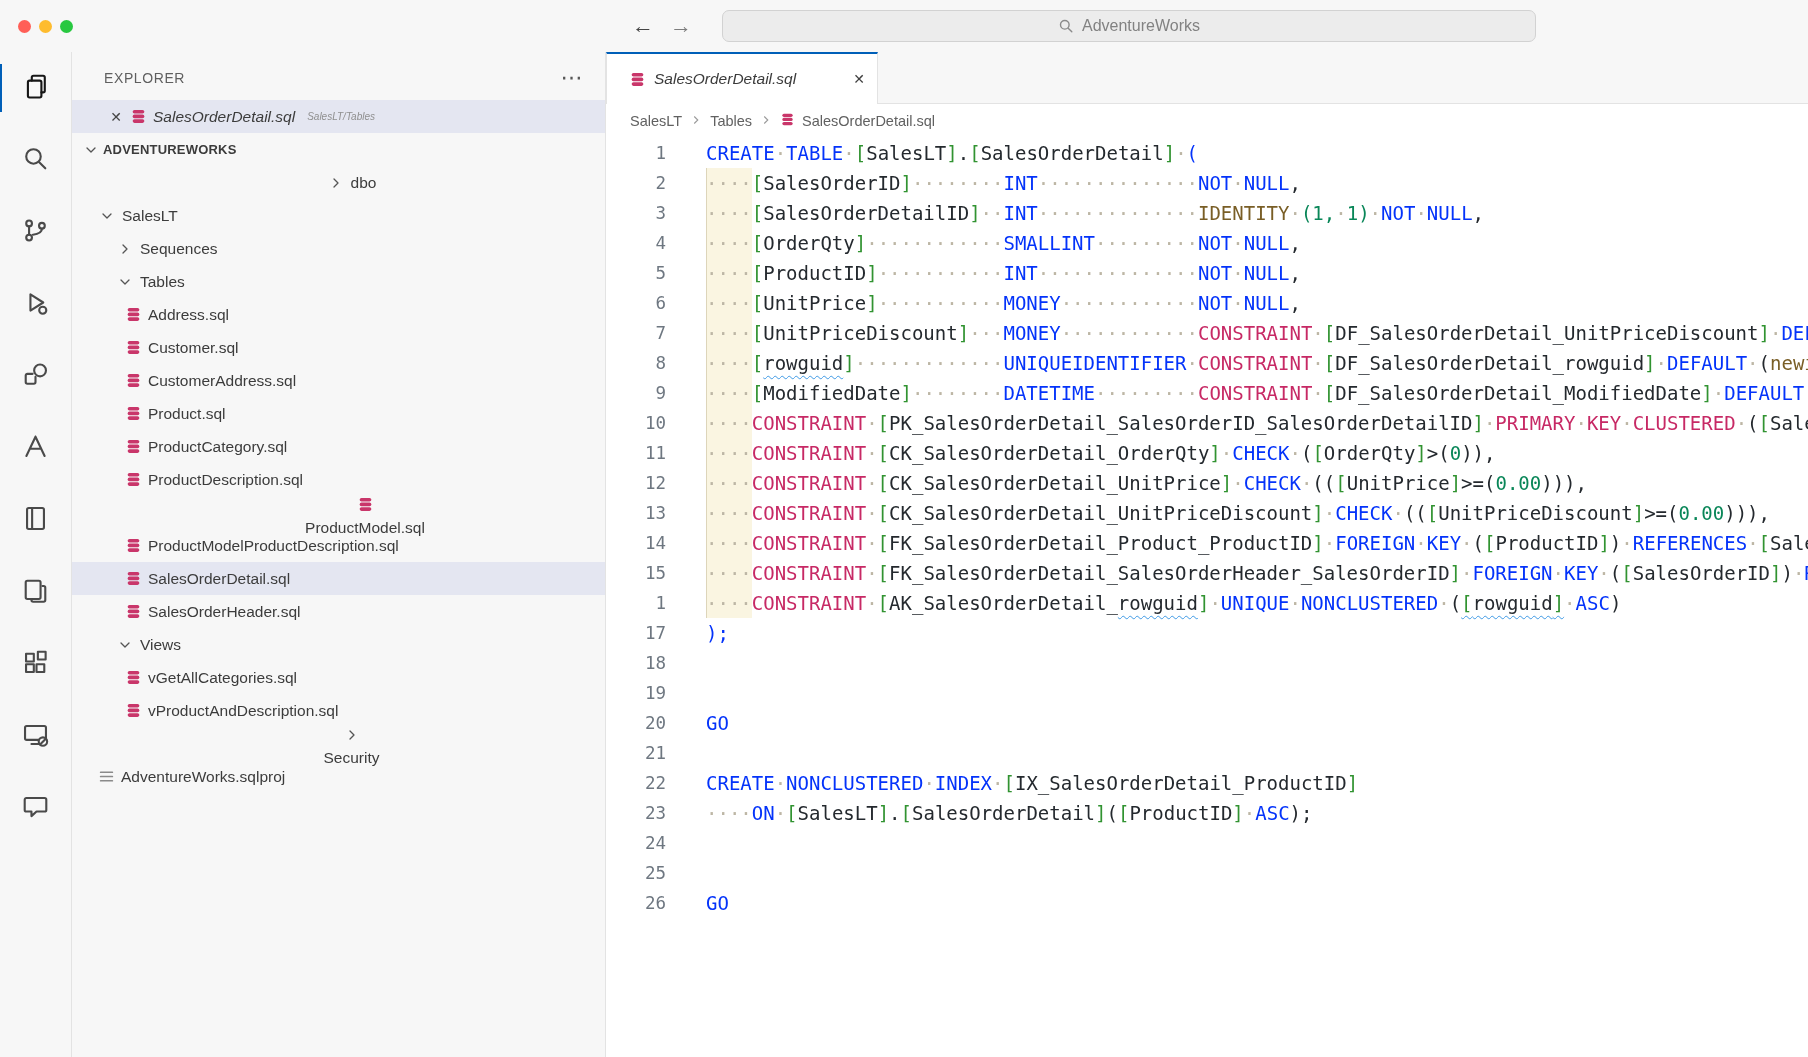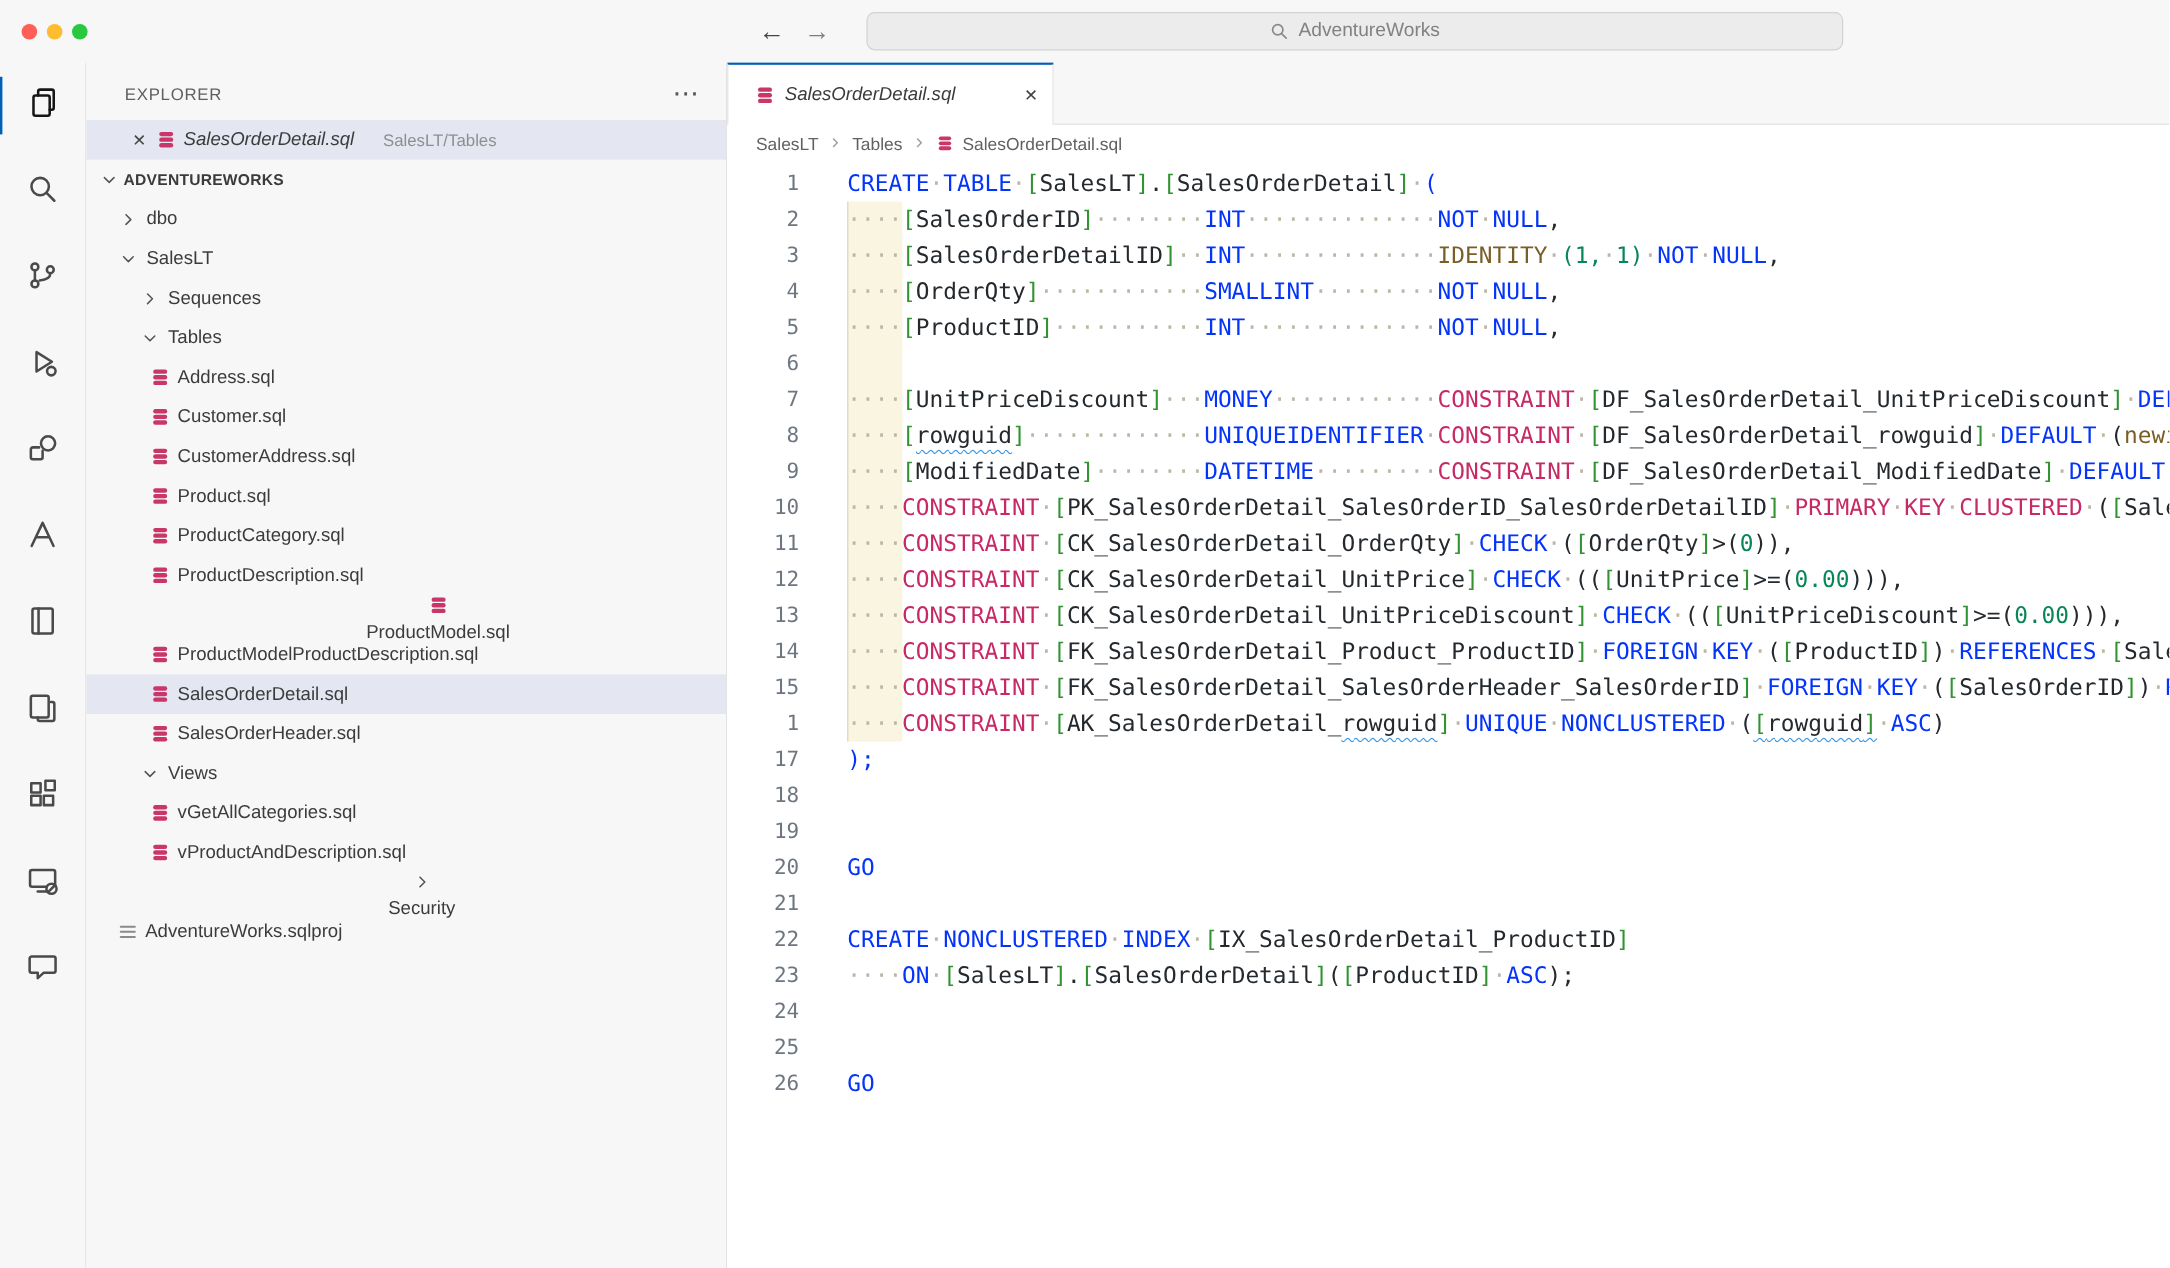--- a/index.html
+++ b/index.html
@@ -36,21 +36,21 @@
   .sect-header{height:33px;display:flex;align-items:center;gap:3px;padding-left:10px;
     font-size:13px;font-weight:700;color:#3b3b3b;letter-spacing:.2px;cursor:pointer}
   .chev{width:18px;height:16px;display:inline-flex;align-items:center;justify-content:center;flex:none}
   .chev svg{width:16px;height:16px;fill:none;stroke:#555;stroke-width:1.3;stroke-linecap:round;stroke-linejoin:round}
   .trow{display:flex;align-items:center;height:33px;gap:6px;font-size:15.5px;color:#3c3c3c;cursor:pointer;white-space:nowrap}
   .trow.selected{background:#e4e6f1}
   .ticon{width:17px;height:17px;display:inline-flex;flex:none}
   .ticon svg{width:17px;height:17px}
   .oe-close{font-size:14px;color:#454545;width:16px;text-align:center;flex:none}
   .oe-label{font-style:italic}
-  .oe-desc{color:#8f8f8f;font-size:14px;margin-left:18px}
+  .oe-desc{font-style:italic;color:#8f8f8f;font-size:10px;margin-left:6px}
 
   
   .editor{flex:1;min-width:0;background:#fff;display:flex;flex-direction:column}
   .tabs{height:52px;background:#f7f7f7;display:flex}
   .tab{width:272px;flex:none;background:#fff;border-top:2px solid #005fb8;border-left:1px solid #e3e3e3;
     border-right:1px solid #e3e3e3;display:flex;align-items:center;gap:8px;padding:0 12px 0 22px;
     font-size:15.5px;font-style:italic;color:#3b3b3b;cursor:pointer}
   .tab-label{flex:none}
   .tab .close{margin-left:auto;font-style:normal;font-size:14px;color:#3f3f3f}
   .tabs-fill{flex:1;border-bottom:1px solid #e3e3e3}
@@ -194,21 +194,21 @@
       </div>
     <div class="sect-header">
       <span class="chev">
           <svg viewBox="0 0 16 16">
             <path d="M4 6l4 4 4-4"></path>
           </svg>
         </span>
       <span>ADVENTUREWORKS</span>
     </div>
     <div id="tree">
-        <div class="trow" style="padding-left: 26px;">
+        <div class="trow" style="padding-left: 26px; justify-content: center;">
           <span class="chev">
             <svg viewBox="0 0 16 16">
               <path d="M6 4l4 4-4 4"></path>
             </svg>
           </span>
           <span>dbo</span>
         </div>
         <div class="trow" style="padding-left: 26px;">
           <span class="chev">
             <svg viewBox="0 0 16 16">
@@ -460,20 +460,21 @@
         <div class="cline">
           <span class="ln">4</span>
           <span class="lc"><span class="ws">····</span><span class="tk-br">[</span><span class="tk-id">OrderQty</span><span class="tk-br">]</span><span class="ws">············</span><span class="tk-k">SMALLINT</span><span class="ws">·········</span><span class="tk-k">NOT</span><span class="ws">·</span><span class="tk-k">NULL</span><span class="tk-d">,</span></span>
         </div>
         <div class="cline">
           <span class="ln">5</span>
           <span class="lc"><span class="ws">····</span><span class="tk-br">[</span><span class="tk-id">ProductID</span><span class="tk-br">]</span><span class="ws">···········</span><span class="tk-k">INT</span><span class="ws">··············</span><span class="tk-k">NOT</span><span class="ws">·</span><span class="tk-k">NULL</span><span class="tk-d">,</span></span>
         </div>
         <div class="cline">
           <span class="ln">6</span>
+          <span class="lc"><span class="ws">····</span><span class="tk-br">[</span><span class="tk-id">UnitPrice</span><span class="tk-br">]</span><span class="ws">···········</span><span class="tk-k">MONEY</span><span class="ws">············</span><span class="tk-k">NOT</span><span class="ws">·</span><span class="tk-k">NULL</span><span class="tk-d">,</span></span>
         </div>
         <div class="cline">
           <span class="ln">7</span>
           <span class="lc"><span class="ws">····</span><span class="tk-br">[</span><span class="tk-id">UnitPriceDiscount</span><span class="tk-br">]</span><span class="ws">···</span><span class="tk-k">MONEY</span><span class="ws">············</span><span class="tk-c">CONSTRAINT</span><span class="ws">·</span><span class="tk-br">[</span><span class="tk-id">DF_SalesOrderDetail_UnitPriceDiscount</span><span class="tk-br">]</span><span class="ws">·</span><span class="tk-k">DEFAULT</span></span>
         </div>
         <div class="cline">
           <span class="ln">8</span>
           <span class="lc"><span class="ws">····</span><span class="tk-br">[</span><span class="tk-iq">rowguid</span><span class="tk-br">]</span><span class="ws">·············</span><span class="tk-k">UNIQUEIDENTIFIER</span><span class="ws">·</span><span class="tk-c">CONSTRAINT</span><span class="ws">·</span><span class="tk-br">[</span><span class="tk-id">DF_SalesOrderDetail_rowguid</span><span class="tk-br">]</span><span class="ws">·</span><span class="tk-k">DEFAULT</span><span class="ws">·</span><span class="tk-d">(</span><span class="tk-f">newid</span></span>
         </div>
         <div class="cline">

